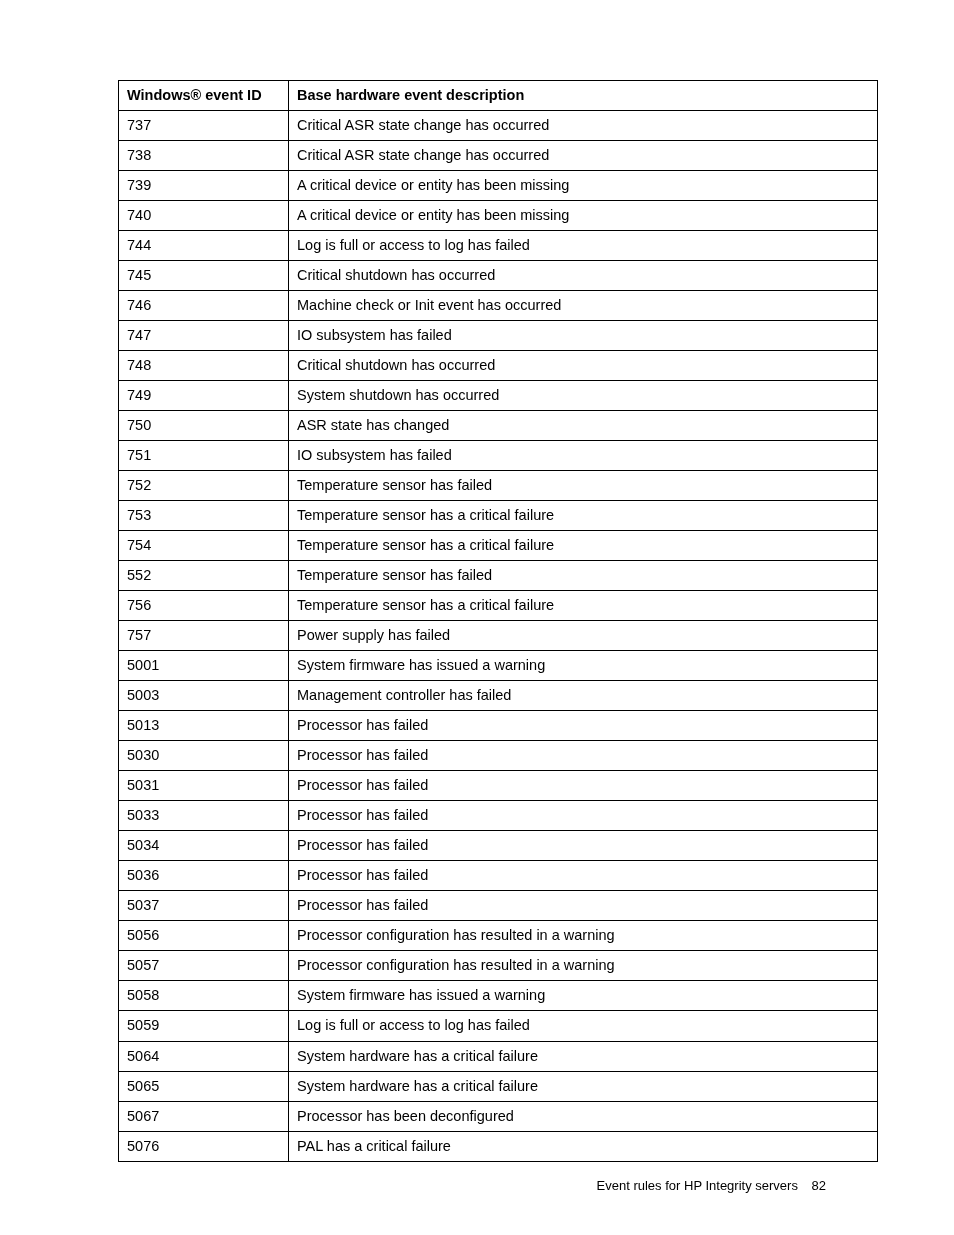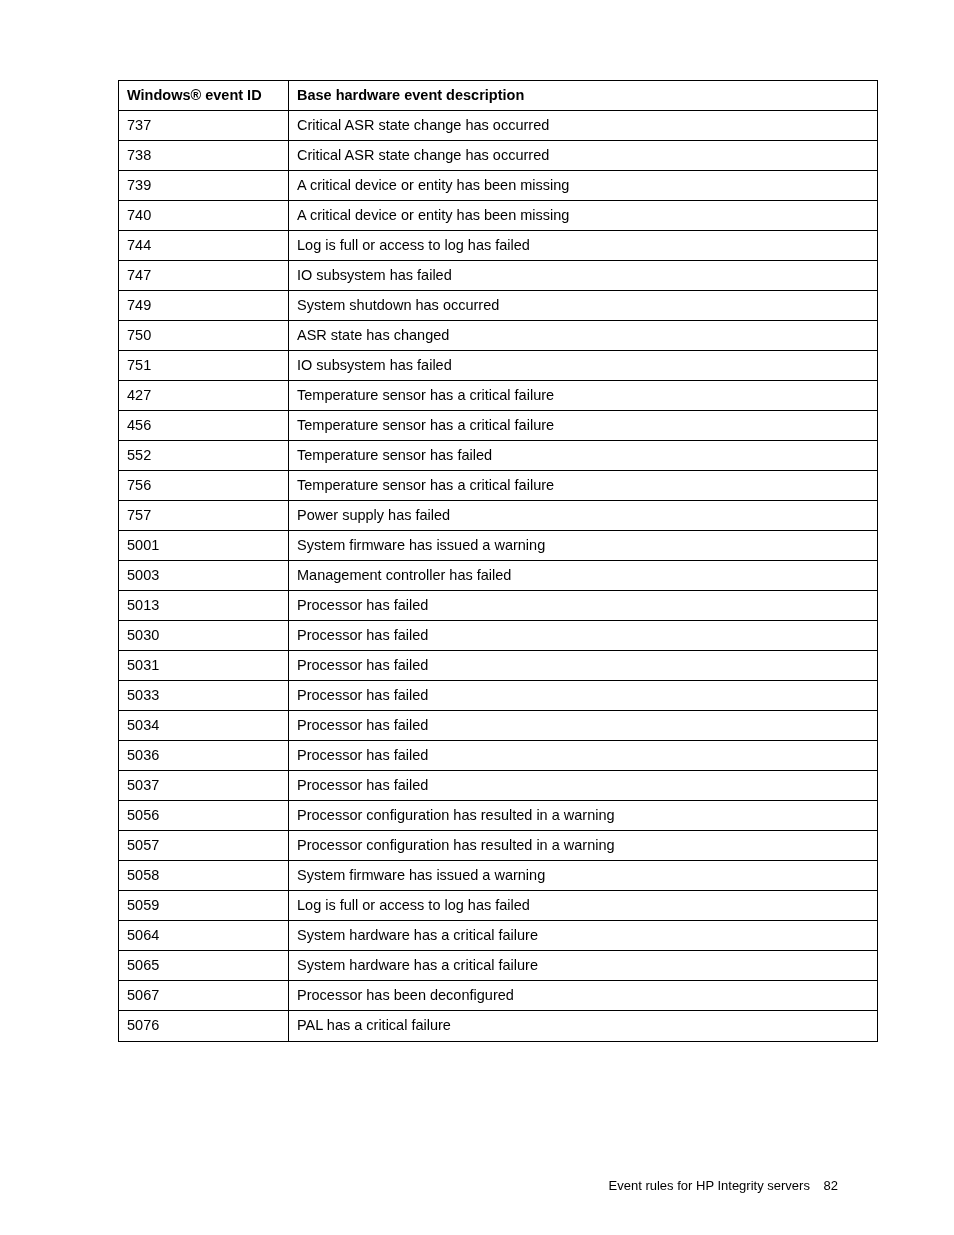--- a/index.html
+++ b/index.html
@@ -33,21 +33,21 @@
     font-weight: 300;
   }
   th {
     font-weight: 700;
     font-size: 14.5px;
   }
   col.id { width: 170px; }
   .footer {
     position: absolute;
     bottom: 42px;
-    right: 116px;
+    right: 128px;
     font-size: 13px;
     font-weight: 300;
     color: #000;
   }
   .footer .pagenum {
     margin-left: 10px;
   }
 </style>
 </head>
 <body>
@@ -79,41 +79,57 @@
         </tr>
         <tr>
           <td>740</td>
           <td>A critical device or entity has been missing</td>
         </tr>
         <tr>
           <td>744</td>
           <td>Log is full or access to log has failed</td>
         </tr>
         <tr>
+          <td>745</td>
+          <td>Critical shutdown has occurred</td>
+        </tr>
+        <tr>
+          <td>746</td>
+          <td>Machine check or Init event has occurred</td>
+        </tr>
+        <tr>
           <td>747</td>
           <td>IO subsystem has failed</td>
         </tr>
         <tr>
+          <td>748</td>
+          <td>Critical shutdown has occurred</td>
+        </tr>
+        <tr>
           <td>749</td>
           <td>System shutdown has occurred</td>
         </tr>
         <tr>
           <td>750</td>
           <td>ASR state has changed</td>
         </tr>
         <tr>
           <td>751</td>
           <td>IO subsystem has failed</td>
         </tr>
         <tr>
-          <td>427</td>
+          <td>752</td>
+          <td>Temperature sensor has failed</td>
+        </tr>
+        <tr>
+          <td>753</td>
           <td>Temperature sensor has a critical failure</td>
         </tr>
         <tr>
-          <td>456</td>
+          <td>754</td>
           <td>Temperature sensor has a critical failure</td>
         </tr>
         <tr>
           <td>552</td>
           <td>Temperature sensor has failed</td>
         </tr>
         <tr>
           <td>756</td>
           <td>Temperature sensor has a critical failure</td>
         </tr>

